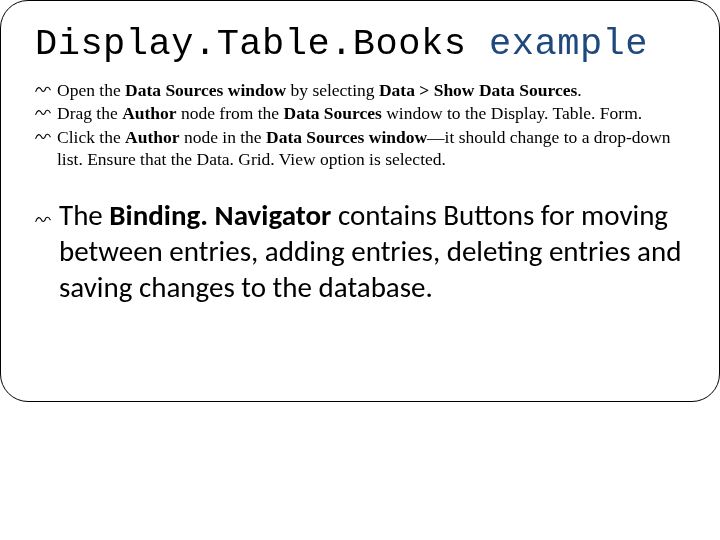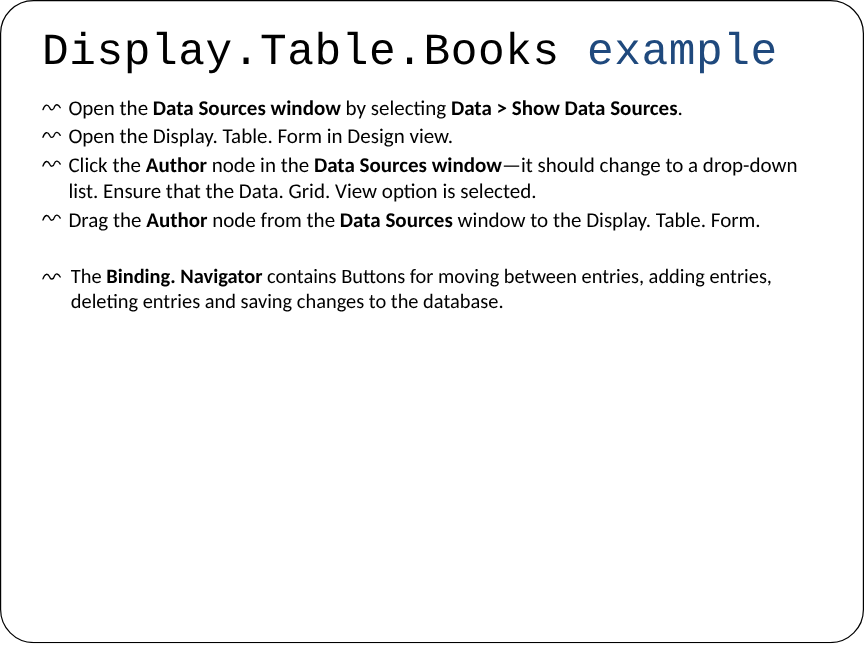--- a/index.html
+++ b/index.html
@@ -3,21 +3,21 @@
 <meta charset="utf-8">
 <style>
   html, body {
     margin: 0;
     padding: 0;
     background: #fff;
   }
   .slide {
     box-sizing: border-box;
     width: 720px;
-    height: 536px;
+    height: 402px;
     background: #fff;
     border: 1px solid #000;
     border-radius: 28px;
     padding: 18px 34px 22px 34px;
     font-family: Calibri, "Segoe UI", Arial, sans-serif;
     color: #000;
     position: relative;
     overflow: hidden;
   }
   .title {
@@ -61,23 +61,23 @@
     height: 1.2em;
     color: #000;
     font-family: "Segoe Script", "Comic Sans MS", cursive;
     font-size: 0.95em;
     line-height: 1.2em;
   }
   ul.small {
     font-size: 17.5px;
     line-height: 1.28;
   }
-  ul.small > li { margin-bottom: 1px; }
+  ul.small > li { margin-bottom: 1px; font-family: Liberation Serif, serif; }
   ul.large {
-    font-size: 17px;
+    font-size: 29px;
     line-height: 1.25;
     margin-top: 26px;
   }
   ul.large > li { margin-bottom: 2px; padding-left: 24px; }
   ul.large > li .glyph { font-size: 1em; }
   b { font-weight: 700; }
 </style>
 </head>
 <body>
 
@@ -86,27 +86,24 @@
     <span>Display.Table.Books</span>
     <span class="accent">example</span>
   </div>
 
   <ul class="bullets small" id="list-small">
       <li><span class="glyph"><svg viewBox="0 0 20 12" width="16" height="12">
             <path d="M1 9 C3 3,6 3,8 7 C9 10,12 10,13 6 C14 3,17 3,19 7" fill="none" stroke="#000" stroke-width="1.4" stroke-linecap="round"></path>
           </svg></span><span><span>Open the </span><b>Data Sources window</b><span> by selecting </span><b>Data &gt; Show Data Sources</b><span>.</span></span></li>
       <li><span class="glyph"><svg viewBox="0 0 20 12" width="16" height="12">
             <path d="M1 9 C3 3,6 3,8 7 C9 10,12 10,13 6 C14 3,17 3,19 7" fill="none" stroke="#000" stroke-width="1.4" stroke-linecap="round"></path>
-          </svg></span><span><span>Open the Display. Table. Form in Design view.</span></span></li>
+          </svg></span><span><span>Drag the </span><b>Author</b><span> node from the </span><b>Data Sources</b><span> window to the Display. Table. Form.</span></span></li>
       <li><span class="glyph"><svg viewBox="0 0 20 12" width="16" height="12">
             <path d="M1 9 C3 3,6 3,8 7 C9 10,12 10,13 6 C14 3,17 3,19 7" fill="none" stroke="#000" stroke-width="1.4" stroke-linecap="round"></path>
           </svg></span><span><span>Click the </span><b>Author</b><span> node in the </span><b>Data Sources window</b><span>—it should change to a drop-down list. Ensure that the Data. Grid. View option is selected.</span></span></li>
-      <li><span class="glyph"><svg viewBox="0 0 20 12" width="16" height="12">
-            <path d="M1 9 C3 3,6 3,8 7 C9 10,12 10,13 6 C14 3,17 3,19 7" fill="none" stroke="#000" stroke-width="1.4" stroke-linecap="round"></path>
-          </svg></span><span><span>Drag the </span><b>Author</b><span> node from the </span><b>Data Sources</b><span> window to the Display. Table. Form.</span></span></li>
     </ul>
 
   <ul class="bullets large" id="list-large">
       <li><span class="glyph"><svg viewBox="0 0 20 12" width="16" height="12">
             <path d="M1 9 C3 3,6 3,8 7 C9 10,12 10,13 6 C14 3,17 3,19 7" fill="none" stroke="#000" stroke-width="1.4" stroke-linecap="round"></path>
           </svg></span><span><span>The </span><b>Binding. Navigator</b><span> contains Buttons for moving between entries, adding entries, deleting entries and saving changes to the database.</span></span></li>
     </ul>
 </div>
 
 </body></html>

